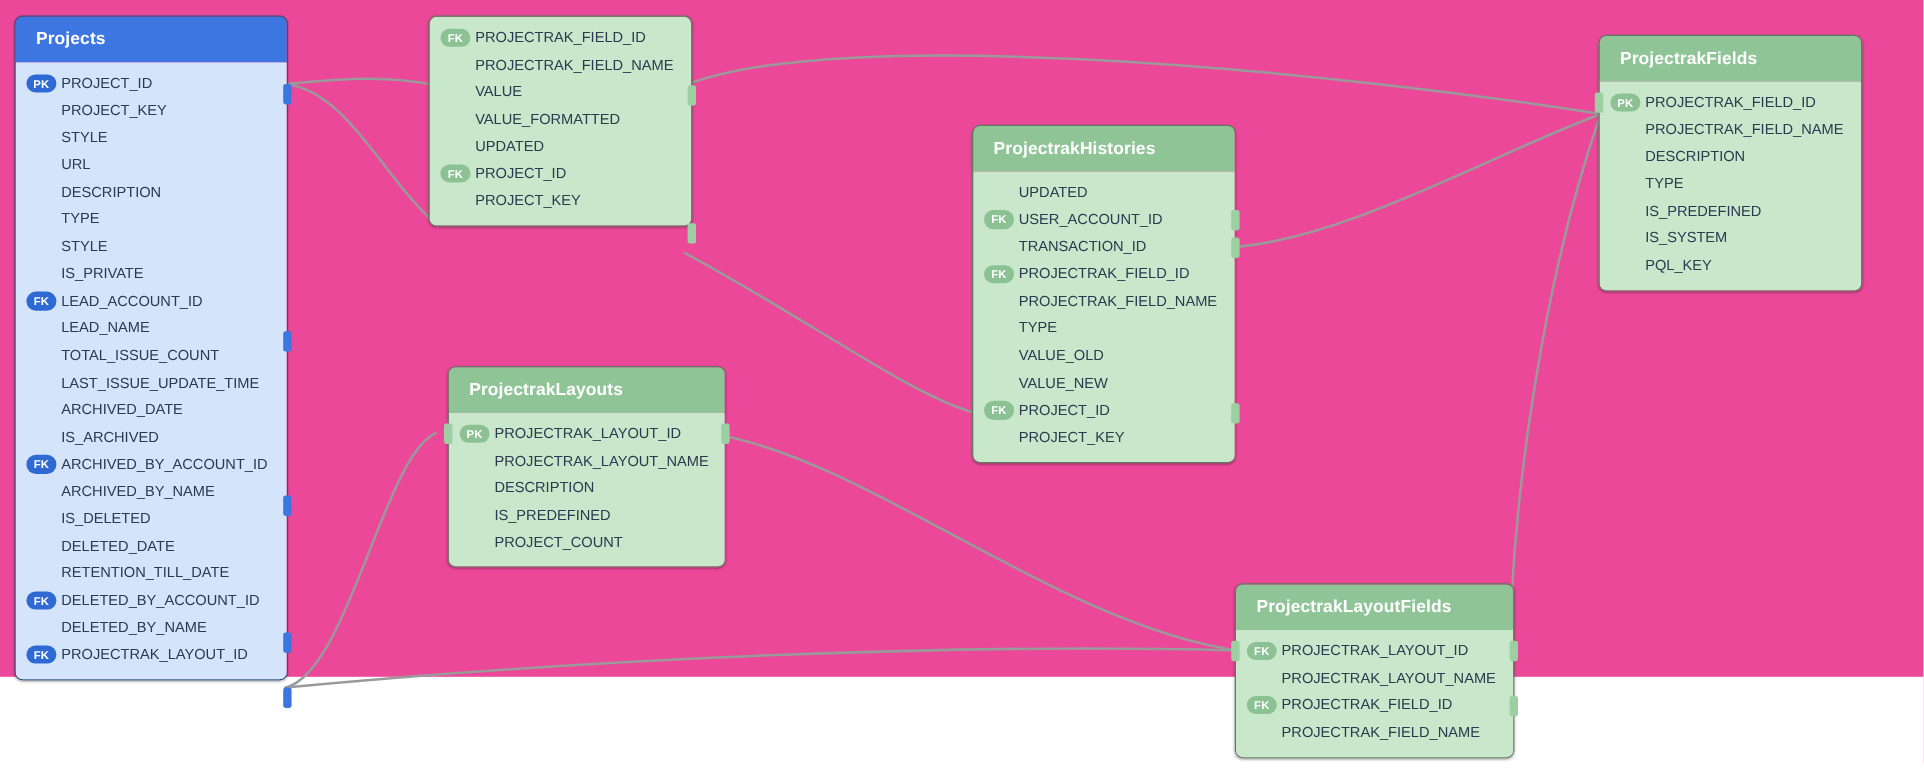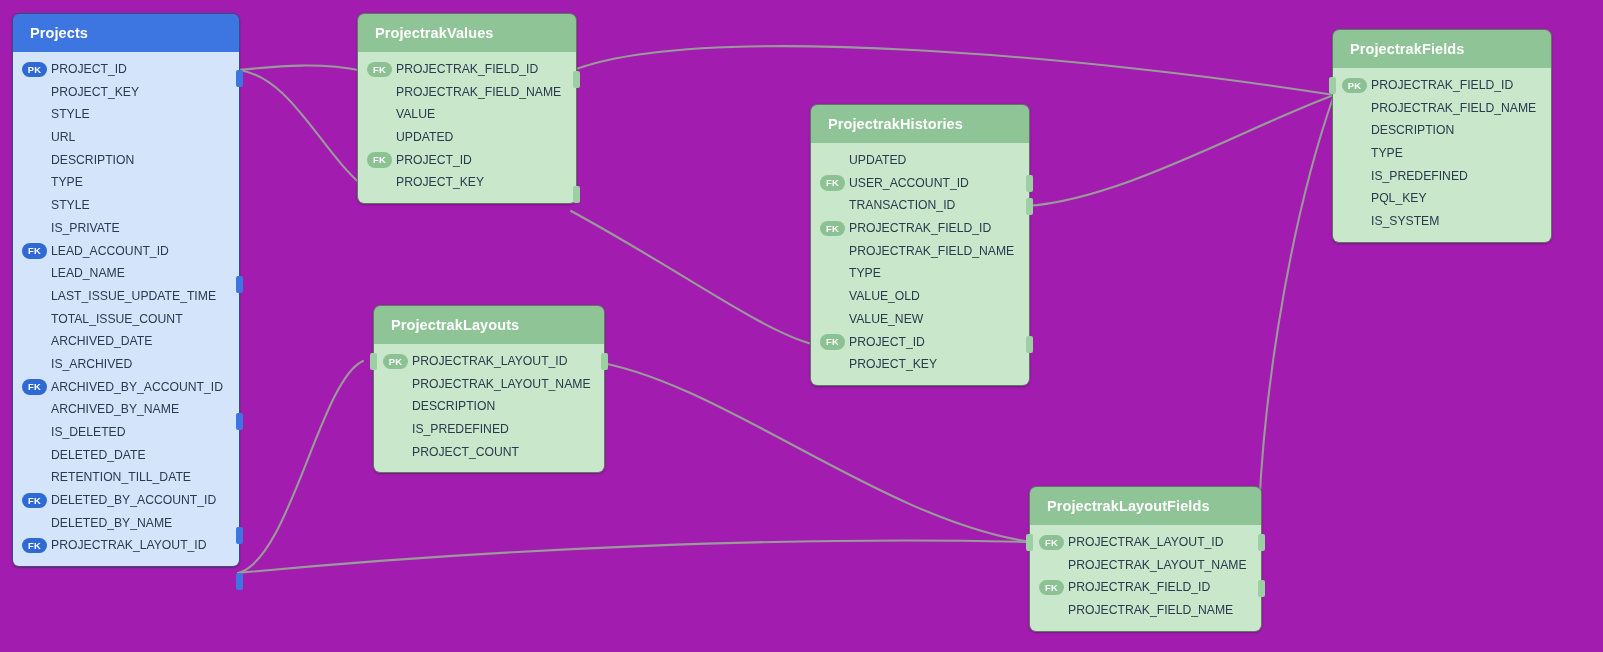--- a/index.html
+++ b/index.html
@@ -11,22 +11,22 @@
   body {
     font-family: "Liberation Sans", sans-serif;
     width: 1603px;
     height: 652px;
     position: relative;
     overflow: hidden;
   }
   #canvas {
     position: relative;
     width: 1603px;
-    height: 652px;
-    background: #a21caf;
+    height: 564px;
+    background: #ec4899;
   }
   #edges {
     position: absolute;
     left: 0;
     top: 0;
     width: 1603px;
     height: 652px;
     pointer-events: none;
     z-index: 1;
   }
@@ -134,22 +134,22 @@
           <div class="attr"><span class="keytag">PK</span><span>PROJECT_ID</span></div>
           <div class="attr"><span>PROJECT_KEY</span></div>
           <div class="attr"><span>STYLE</span></div>
           <div class="attr"><span>URL</span></div>
           <div class="attr"><span>DESCRIPTION</span></div>
           <div class="attr"><span>TYPE</span></div>
           <div class="attr"><span>STYLE</span></div>
           <div class="attr"><span>IS_PRIVATE</span></div>
           <div class="attr"><span class="keytag">FK</span><span>LEAD_ACCOUNT_ID</span></div>
           <div class="attr"><span>LEAD_NAME</span></div>
+          <div class="attr"><span>TOTAL_ISSUE_COUNT</span></div>
           <div class="attr"><span>LAST_ISSUE_UPDATE_TIME</span></div>
-          <div class="attr"><span>TOTAL_ISSUE_COUNT</span></div>
           <div class="attr"><span>ARCHIVED_DATE</span></div>
           <div class="attr"><span>IS_ARCHIVED</span></div>
           <div class="attr"><span class="keytag">FK</span><span>ARCHIVED_BY_ACCOUNT_ID</span></div>
           <div class="attr"><span>ARCHIVED_BY_NAME</span></div>
           <div class="attr"><span>IS_DELETED</span></div>
           <div class="attr"><span>DELETED_DATE</span></div>
           <div class="attr"><span>RETENTION_TILL_DATE</span></div>
           <div class="attr"><span class="keytag">FK</span><span>DELETED_BY_ACCOUNT_ID</span></div>
           <div class="attr"><span>DELETED_BY_NAME</span></div>
           <div class="attr"><span class="keytag">FK</span><span>PROJECTRAK_LAYOUT_ID</span></div>
@@ -157,25 +157,25 @@
     </div>
     <div class="port right" style="top:57px;"></div>
     <div class="port right" style="top:263px;"></div>
     <div class="port right" style="top:400px;"></div>
     <div class="port right" style="top:514px;"></div>
     <div class="port right" style="top:560px;"></div>
   </div>
 
   <div class="entity theme-green" style="left:357px; top:13px; width:220px;">
     <div class="entity-inner">
-      <div class="entity-header">ProjectrakValues</div>
       <div class="entity-body">
           <div class="attr"><span class="keytag">FK</span><span>PROJECTRAK_FIELD_ID</span></div>
           <div class="attr"><span>PROJECTRAK_FIELD_NAME</span></div>
           <div class="attr"><span>VALUE</span></div>
+          <div class="attr"><span>VALUE_FORMATTED</span></div>
           <div class="attr"><span>UPDATED</span></div>
           <div class="attr"><span class="keytag">FK</span><span>PROJECT_ID</span></div>
           <div class="attr"><span>PROJECT_KEY</span></div>
         </div>
     </div>
     <div class="port right" style="top:58px;"></div>
     <div class="port right" style="top:173px;"></div>
   </div>
 
   <div class="entity theme-green" style="left:810px; top:104px; width:220px;">
@@ -201,22 +201,22 @@
 
   <div class="entity theme-green" style="left:1332px; top:29px; width:220px;">
     <div class="entity-inner">
       <div class="entity-header">ProjectrakFields</div>
       <div class="entity-body">
           <div class="attr"><span class="keytag">PK</span><span>PROJECTRAK_FIELD_ID</span></div>
           <div class="attr"><span>PROJECTRAK_FIELD_NAME</span></div>
           <div class="attr"><span>DESCRIPTION</span></div>
           <div class="attr"><span>TYPE</span></div>
           <div class="attr"><span>IS_PREDEFINED</span></div>
+          <div class="attr"><span>IS_SYSTEM</span></div>
           <div class="attr"><span>PQL_KEY</span></div>
-          <div class="attr"><span>IS_SYSTEM</span></div>
         </div>
     </div>
     <div class="port left" style="top:48px;"></div>
   </div>
 
   <div class="entity theme-green" style="left:373px; top:305px; width:232px;">
     <div class="entity-inner">
       <div class="entity-header">ProjectrakLayouts</div>
       <div class="entity-body">
           <div class="attr"><span class="keytag">PK</span><span>PROJECTRAK_LAYOUT_ID</span></div>

